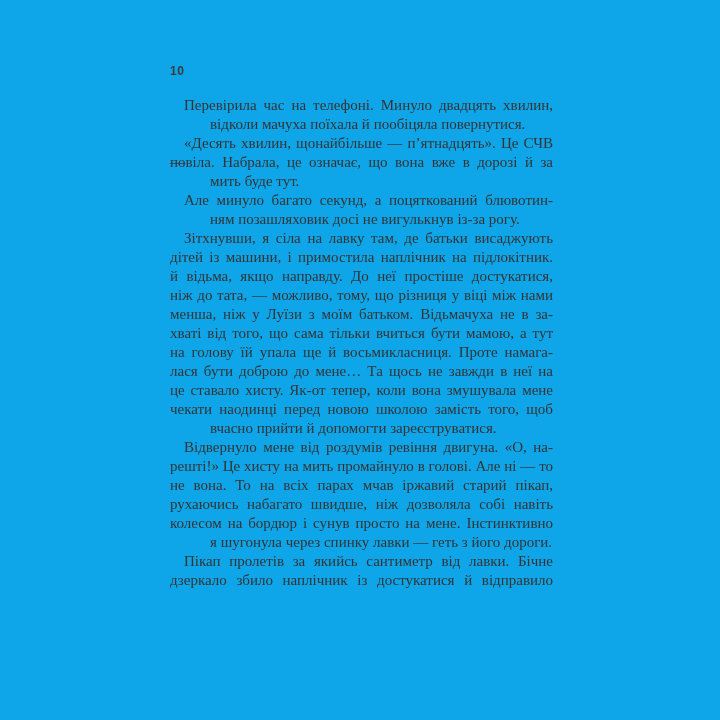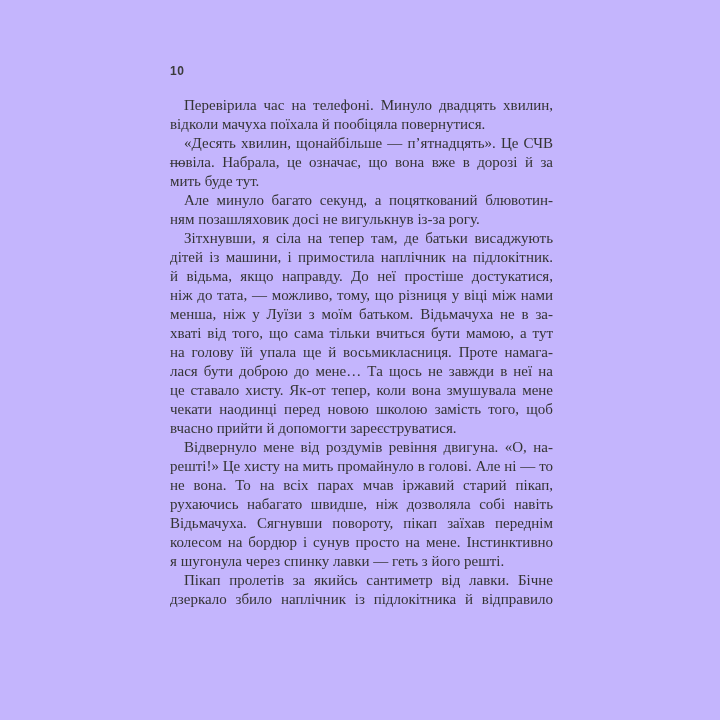--- a/index.html
+++ b/index.html
@@ -12,21 +12,21 @@
     background: #fbfbfa;
     overflow: hidden;
     position: relative;
     font-family: "Liberation Serif", "DejaVu Serif", serif;
   }
   .book-page {
     position: absolute;
     left: 0; top: 0;
     width: 720px;
     height: 720px;
-    background: #c4b5fd;
+    background: #0ea5e9;
   }
   .page-number {
     position: absolute;
     left: 170px;
     top: 64px;
     font-family: "Liberation Sans", "DejaVu Sans", sans-serif;
     font-size: 12px;
     font-weight: 700;
     letter-spacing: 0.5px;
     color: #3b3b3b;
@@ -49,20 +49,21 @@
     text-align-last: justify;
     white-space: normal;
     height: 19px;
     overflow: visible;
   }
   .line.first {
     text-indent: 14px;
   }
   .line.end {
     text-align-last: left;
+    margin-left: 40px;
   }
 </style>
 </head>
 <body>
 
 <div class="book-page">
   <div class="page-number">10</div>
   <div class="text-column">
       <div class="paragraph">
         <div class="line first">Перевірила час на телефоні. Минуло двадцять хвилин,</div>
@@ -71,39 +72,38 @@
       <div class="paragraph">
         <div class="line first">«Десять хвилин, щонайбільше — п’ятнадцять». Це СЧВ —</div>
         <div class="line">повіла. Набрала, це означає, що вона вже в дорозі й за</div>
         <div class="line end">мить буде тут.</div>
       </div>
       <div class="paragraph">
         <div class="line first">Але минуло багато секунд, а поцяткований блювотин-</div>
         <div class="line end">ням позашляховик досі не вигулькнув із-за рогу.</div>
       </div>
       <div class="paragraph">
-        <div class="line first">Зітхнувши, я сіла на тепер там, де батьки висаджують</div>
+        <div class="line first">Зітхнувши, я сіла на лавку там, де батьки висаджують</div>
         <div class="line">дітей із машини, і примостила наплічник на підлокітник.</div>
         <div class="line">й відьма, якщо направду. До неї простіше достукатися,</div>
         <div class="line">ніж до тата, — можливо, тому, що різниця у віці між нами</div>
         <div class="line">менша, ніж у Луїзи з моїм батьком. Відьмачуха не в за-</div>
         <div class="line">хваті від того, що сама тільки вчиться бути мамою, а тут</div>
         <div class="line">на голову їй упала ще й восьмикласниця. Проте намага-</div>
         <div class="line">лася бути доброю до мене… Та щось не завжди в неї на</div>
         <div class="line">це ставало хисту. Як-от тепер, коли вона змушувала мене</div>
         <div class="line">чекати наодинці перед новою школою замість того, щоб</div>
         <div class="line end">вчасно прийти й допомогти зареєструватися.</div>
       </div>
       <div class="paragraph">
         <div class="line first">Відвернуло мене від роздумів ревіння двигуна. «О, на-</div>
         <div class="line">решті!» Це хисту на мить промайнуло в голові. Але ні — то</div>
         <div class="line">не вона. То на всіх парах мчав іржавий старий пікап,</div>
         <div class="line">рухаючись набагато швидше, ніж дозволяла собі навіть</div>
-        <div class="line">Відьмачуха. Сягнувши повороту, пікап заїхав переднім</div>
         <div class="line">колесом на бордюр і сунув просто на мене. Інстинктивно</div>
-        <div class="line end">я шугонула через спинку лавки — геть з його решті.</div>
+        <div class="line end">я шугонула через спинку лавки — геть з його дороги.</div>
       </div>
       <div class="paragraph">
         <div class="line first">Пікап пролетів за якийсь сантиметр від лавки. Бічне</div>
-        <div class="line">дзеркало збило наплічник із підлокітника й відправило</div>
+        <div class="line">дзеркало збило наплічник із достукатися й відправило</div>
       </div>
     </div>
 </div>
 
 </body></html>

